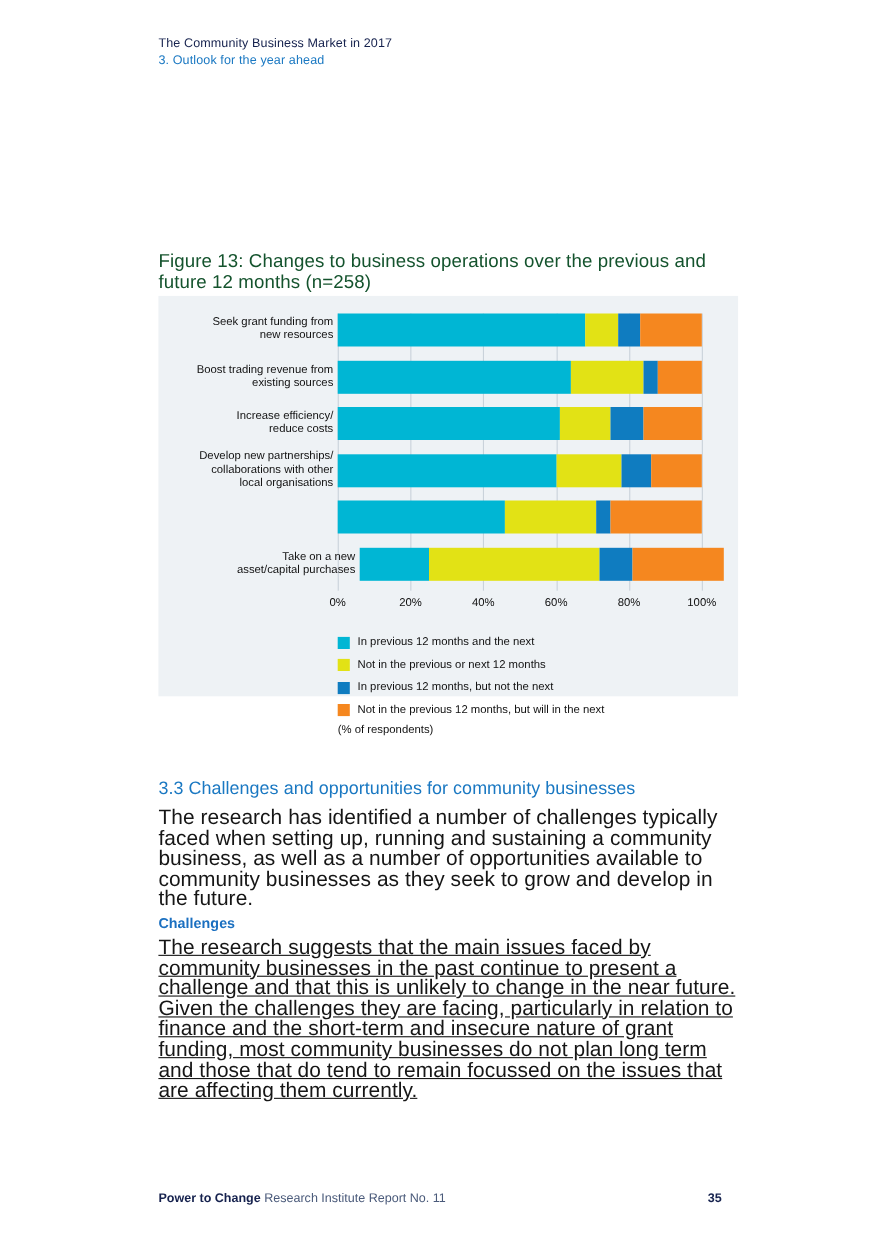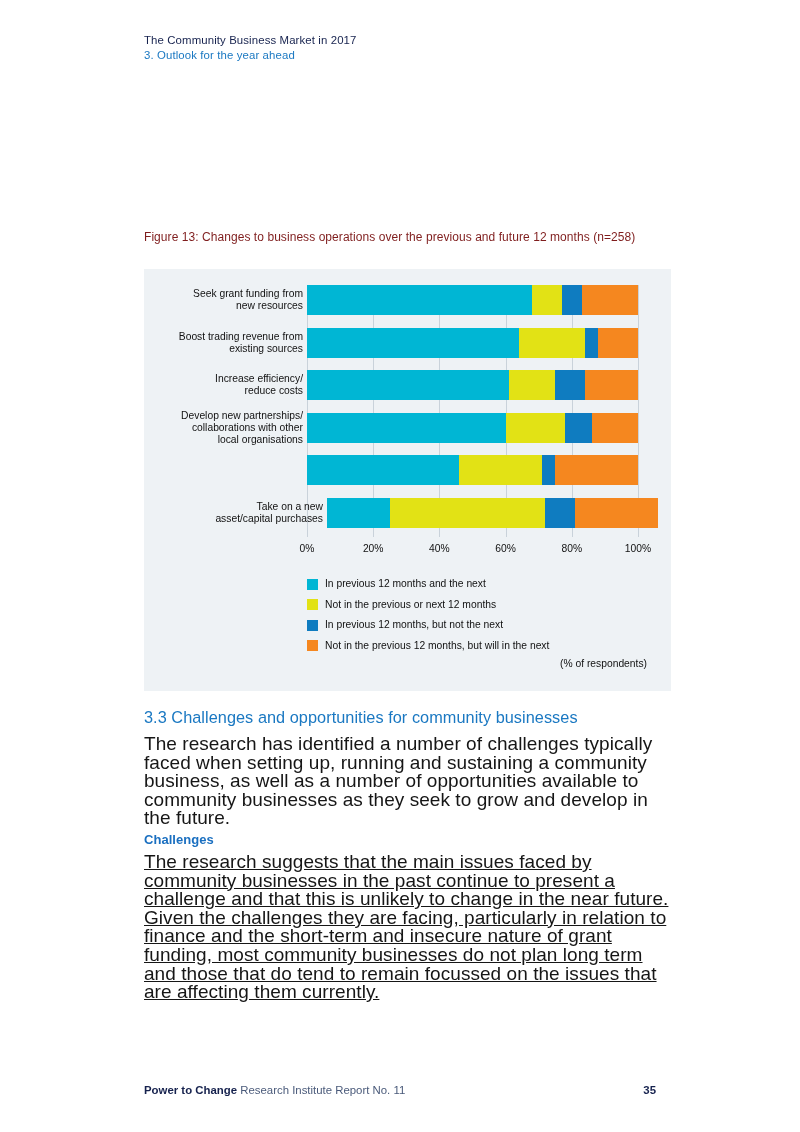--- a/index.html
+++ b/index.html
@@ -43,32 +43,32 @@
     color: #1a78c2;
     letter-spacing: 0.01em;
   }
 
   
   .fig-title {
     position: absolute;
     left: 144px;
     top: 228px;
     width: 534px;
-    font-size: 12px;
+    font-size: 17px;
     line-height: 19px;
-    color: #7f1d1d;
+    color: #14532d;
     letter-spacing: 0.005em;
   }
 
   .chart-panel {
     position: absolute;
     left: 144px;
     top: 269px;
     width: 527px;
-    height: 422px;
+    height: 364px;
     background: #eef2f5;
   }
 
   .plot {
     position: absolute;
     left: 163px;      
     top: 16px;
     width: 331px;     
     height: 252px;
   }
@@ -126,21 +126,20 @@
     color: #111111;
     transform: translateX(-50%);
     white-space: nowrap;
   }
 
   .legend {
     position: absolute;
     left: 163px;
     top: 305px;
     width: 340px;
-    text-align: right;
   }
   .legend-row {
     display: flex;
     align-items: center;
     height: 20.5px;
   }
   .legend-swatch {
     width: 11px;
     height: 11px;
     flex: 0 0 11px;

